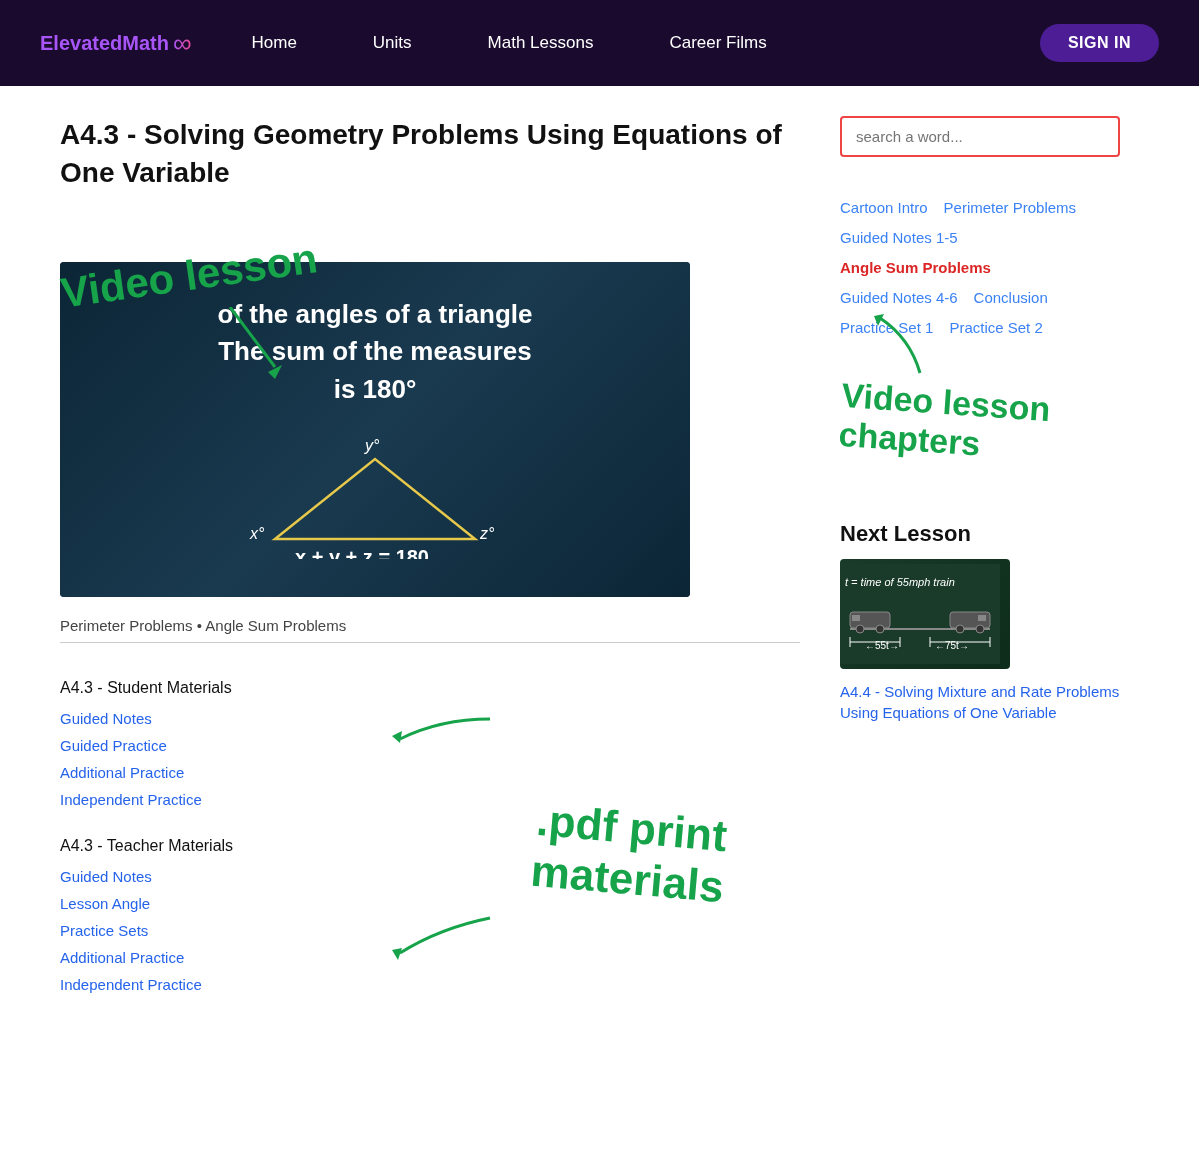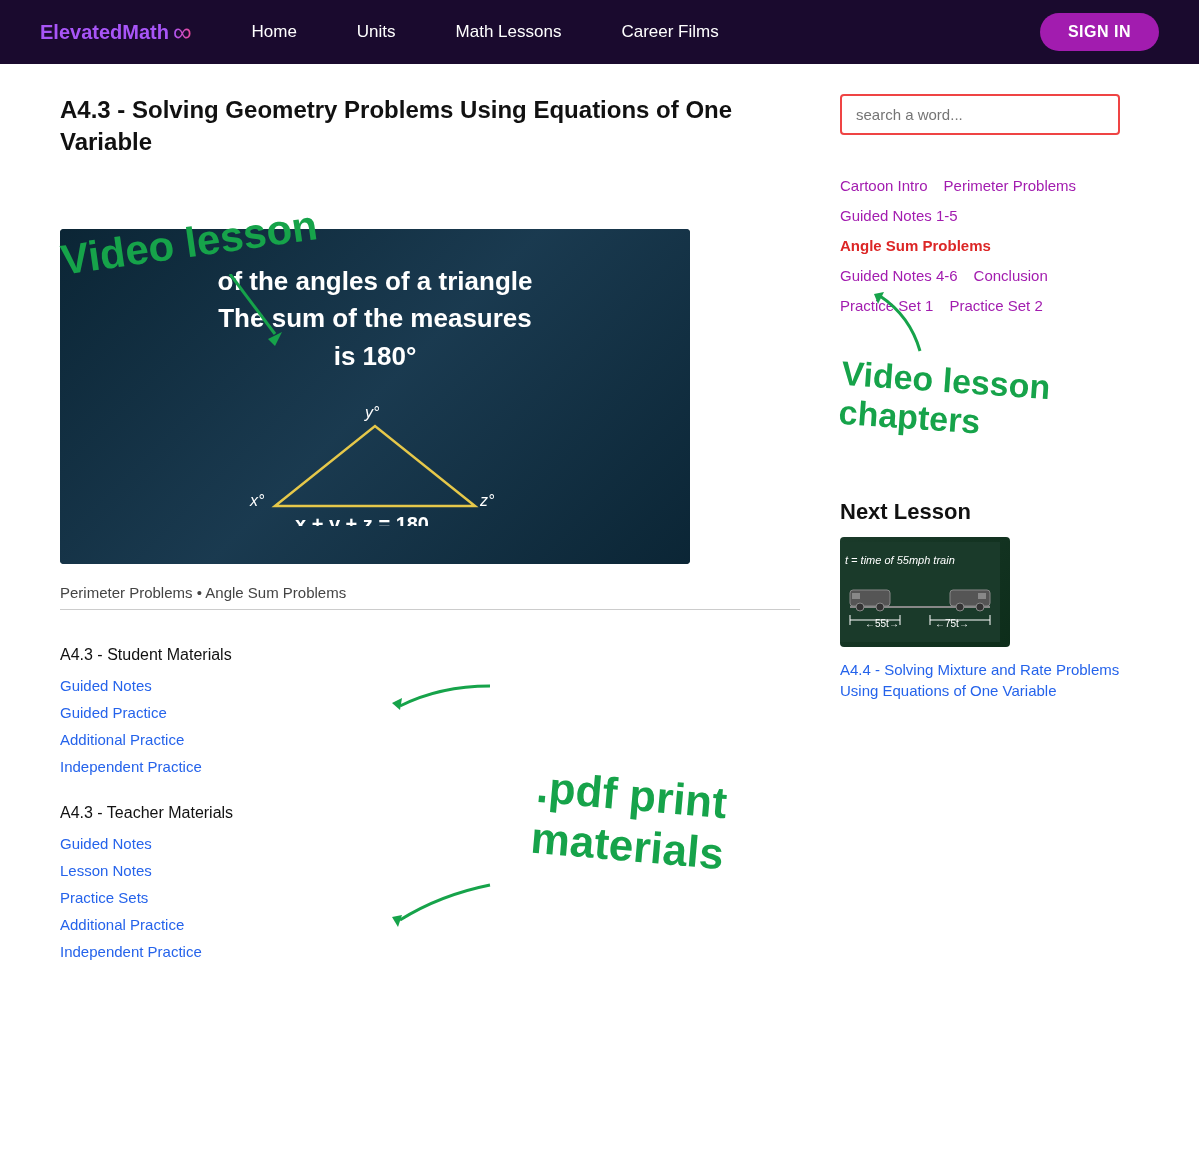--- a/index.html
+++ b/index.html
@@ -4,21 +4,21 @@
   <style>
     * { margin: 0; padding: 0; box-sizing: border-box; }
     body { font-family: Arial, sans-serif; background: #fff; color: #111; width: 1199px; min-height: 1171px; }
 
     
     .navbar {
       background: #1a0a2e;
       display: flex;
       align-items: center;
       padding: 0 40px;
-      height: 64px;
+      height: 86px;
     }
     .nav-logo {
       display: flex;
       align-items: center;
       margin-right: 60px;
     }
     .nav-logo-text {
       font-size: 20px;
       font-weight: bold;
       color: #fff;
@@ -28,31 +28,31 @@
     }
     .nav-logo-infinity {
       font-size: 26px;
       margin-left: 4px;
       background: linear-gradient(90deg, #a855f7, #ec4899);
       -webkit-background-clip: text;
       -webkit-text-fill-color: transparent;
     }
     .nav-links {
       display: flex;
-      gap: 60px;
+      gap: 76px;
       flex: 1;
     }
     .nav-link {
       color: #fff;
       text-decoration: none;
       font-size: 17px;
       cursor: pointer;
     }
     .nav-signin {
-      background: #a21caf;
+      background: #4c1d95;
       color: #fff;
       border: none;
       border-radius: 24px;
       padding: 10px 28px;
       font-size: 16px;
       font-weight: bold;
       cursor: pointer;
       letter-spacing: 0.5px;
     }
 
@@ -66,21 +66,21 @@
       flex: 1;
       max-width: 740px;
     }
     .right-column {
       width: 280px;
       flex-shrink: 0;
     }
 
     
     .page-title {
-      font-size: 24px;
+      font-size: 28px;
       font-weight: bold;
       line-height: 1.35;
       margin-bottom: 12px;
       color: #111;
     }
 
     
     .video-thumbnail {
       width: 630px;
       height: 335px;
@@ -144,21 +144,21 @@
       border-radius: 4px;
       font-size: 15px;
       color: #999;
       outline: none;
     }
     .chapters-section {
       margin-top: 36px;
     }
     .chapter-item {
       font-size: 15px;
-      color: #a21caf;
+      color: #3b82f6;
       line-height: 2;
       cursor: pointer;
     }
     .chapter-item.active {
       color: #dc2626;
       font-weight: bold;
     }
     .chapter-row {
       display: flex;
       gap: 16px;
@@ -270,21 +270,21 @@
         <div class="materials-col">
           <div class="materials-title">A4.3 - Student Materials</div>
           <a class="materials-link">Guided Notes</a>
           <a class="materials-link">Guided Practice</a>
           <a class="materials-link">Additional Practice</a>
           <a class="materials-link">Independent Practice</a>
 
           <div style="margin-top:24px;">
             <div class="materials-title">A4.3 - Teacher Materials</div>
             <a class="materials-link">Guided Notes</a>
-            <a class="materials-link">Lesson Notes</a>
+            <a class="materials-link">Lesson Angle</a>
             <a class="materials-link">Practice Sets</a>
             <a class="materials-link">Additional Practice</a>
             <a class="materials-link">Independent Practice</a>
           </div>
         </div>
 
         <div style="position:relative; display:flex; align-items:center; justify-content:center; flex:1; padding-top:30px;">
 
           <svg style="position:absolute; top:30px; left:-80px;" width="120" height="50" viewBox="0 0 120 50">
             <path d="M110,10 Q60,10 20,30" fill="none" stroke="#16a34a" stroke-width="3"></path>

